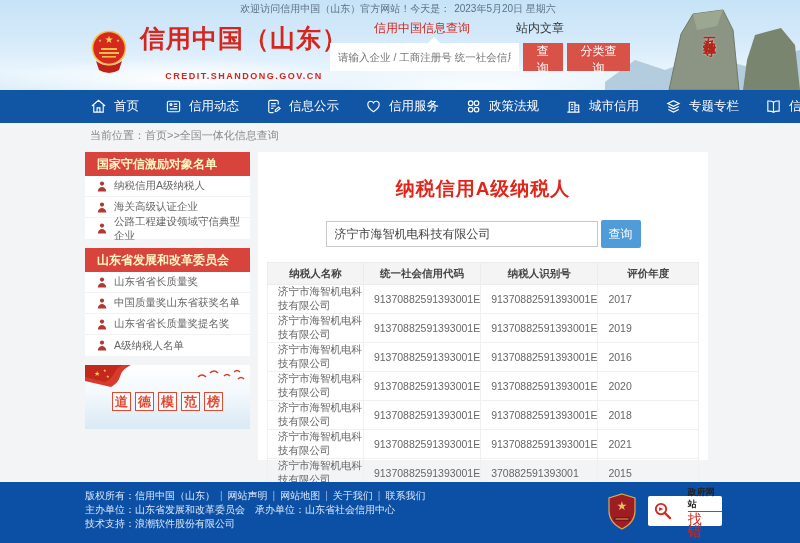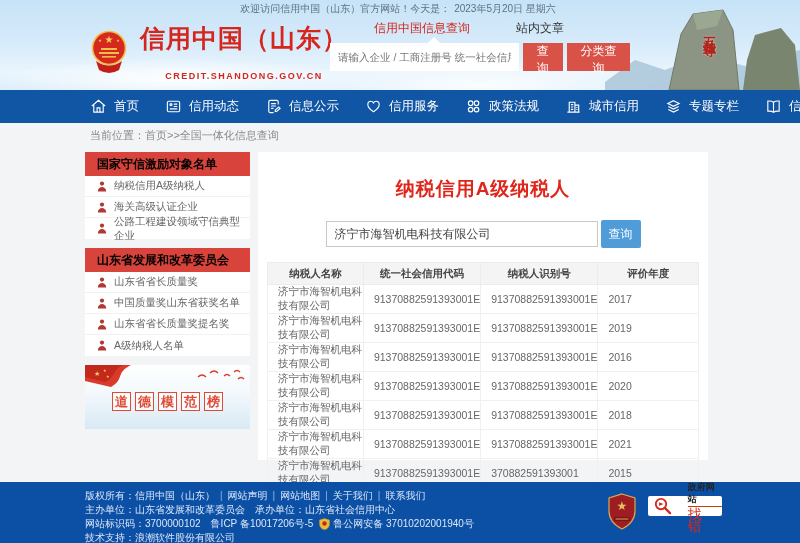--- a/index.html
+++ b/index.html
@@ -41,21 +41,21 @@
 
   
   .breadcrumb { height:24px; line-height:24px; background:#f3f4f6; padding-left:90px;
     font-size:11px; color:#8a8a8a; }
   .breadcrumb .crumb-home { color:#8a8a8a; cursor:pointer; }
 
   
   .content { height:335px; background:#f3f4f6; padding:5px 0 0 85px; display:flex; gap:8px; overflow:hidden; }
   .sidebar { width:165px; flex:0 0 auto; }
   .side-card { background:#fff; margin-bottom:9px; }
-  .side-head { height:24px; line-height:24px; background:#d8433c; color:#000000;
+  .side-head { height:24px; line-height:24px; background:#d8433c; color:#fef9c3;
     font-size:12px; font-weight:bold; padding-left:12px; }
   .side-item { height:21px; display:flex; align-items:center; gap:7px; padding-left:12px;
     border-bottom:1px solid #f2f2f2; font-size:10.5px; color:#666; cursor:pointer; background:#fff; }
   .side-item:last-child { border-bottom:0; }
   .picon { width:10px; height:11px; flex:0 0 auto; }
   .banner { position:relative; height:64px; overflow:hidden; cursor:pointer;
     background:linear-gradient(180deg,#ffffff 0%,#f2f8fc 45%,#d9e9f4 100%);
     display:flex; align-items:center; justify-content:center; gap:4px; padding-top:8px; }
   .banner-flag { position:absolute; left:0; top:0; width:70px; height:30px; }
   .banner-birds { position:absolute; right:4px; top:2px; width:52px; height:18px; }
@@ -78,21 +78,21 @@
   td { height:20px; color:#666; padding-left:10px; border:1px solid #f0f0f0; text-align:left; }
 
   
   .footer { position:relative; height:61px; background:#0c50a6; padding:8px 0 0 85px;
     color:#dbe7f8; font-size:10px; }
   .fline { line-height:12px; margin-bottom:2px; display:flex; align-items:center; flex-wrap:nowrap; }
   .flink { cursor:pointer; }
   .flink::before { content:"|"; margin:0 5px; color:rgba(255,255,255,.55); cursor:default; }
   .beian-icon { width:11px; height:12px; margin:0 3px 0 6px; }
   .shield-badge { position:absolute; right:163px; top:11px; width:30px; height:37px; cursor:pointer; }
-  .gov-badge { position:absolute; right:78px; top:14px; width:74px; height:20px; background:#fff;
+  .gov-badge { position:absolute; right:78px; top:14px; width:74px; height:30px; background:#fff;
     border-radius:2px; display:flex; align-items:center; padding-left:4px; gap:15px; cursor:pointer; }
   .gov-badge-text { display:flex; flex-direction:column; }
   .gov-line1 { font-size:9px; font-weight:bold; color:#222; line-height:12px; }
   .gov-line2 { font-size:14px; color:#d5281e; letter-spacing:4px; line-height:12px;
     border-top:1px solid #c2410c; margin-top:1px; padding-top:1px; }
 </style>
 </head>
 <body>
 
 <div class="hero">
@@ -363,28 +363,20 @@
 
 <div class="footer">
   <div class="fline">
     <span>版权所有：信用中国（山东）</span>
     <span class="flink">网站声明</span>
     <span class="flink">网站地图</span>
     <span class="flink">关于我们</span>
     <span class="flink">联系我们</span>
   </div>
   <div class="fline">主办单位：山东省发展和改革委员会　承办单位：山东省社会信用中心</div>
-  <div class="fline">
-    <span>网站标识码：3700000102　鲁ICP 备10017206号-5</span>
-    <svg class="beian-icon" viewBox="0 0 11 12">
-      <path d="M5.5 0.5 L10.5 2 V6 C10.5 9 8.5 10.8 5.5 11.8 C2.5 10.8 0.5 9 0.5 6 V2 Z" fill="#e8b93c" stroke="#c98f1e" stroke-width="0.5"></path>
-      <circle cx="5.5" cy="5.5" r="2.2" fill="#c2281c"></circle>
-    </svg>
-    <span>鲁公网安备 37010202001940号</span>
-  </div>
   <div class="fline">技术支持：浪潮软件股份有限公司</div>
 
   <svg class="shield-badge" viewBox="0 0 30 37">
     <path d="M15 1 L28 5 V18 C28 27 22 32.5 15 36 C8 32.5 2 27 2 18 V5 Z" fill="#9e1d23" stroke="#d8a94e" stroke-width="1.2"></path>
     <text x="15" y="17" font-size="12" fill="#e8c063" text-anchor="middle">★</text>
     <rect x="7" y="24" width="16" height="4" rx="1" fill="#7c1218"></rect>
     <rect x="8.5" y="25" width="13" height="2" fill="#d8a94e" opacity="0.5"></rect>
   </svg>
 
   <div class="gov-badge">

